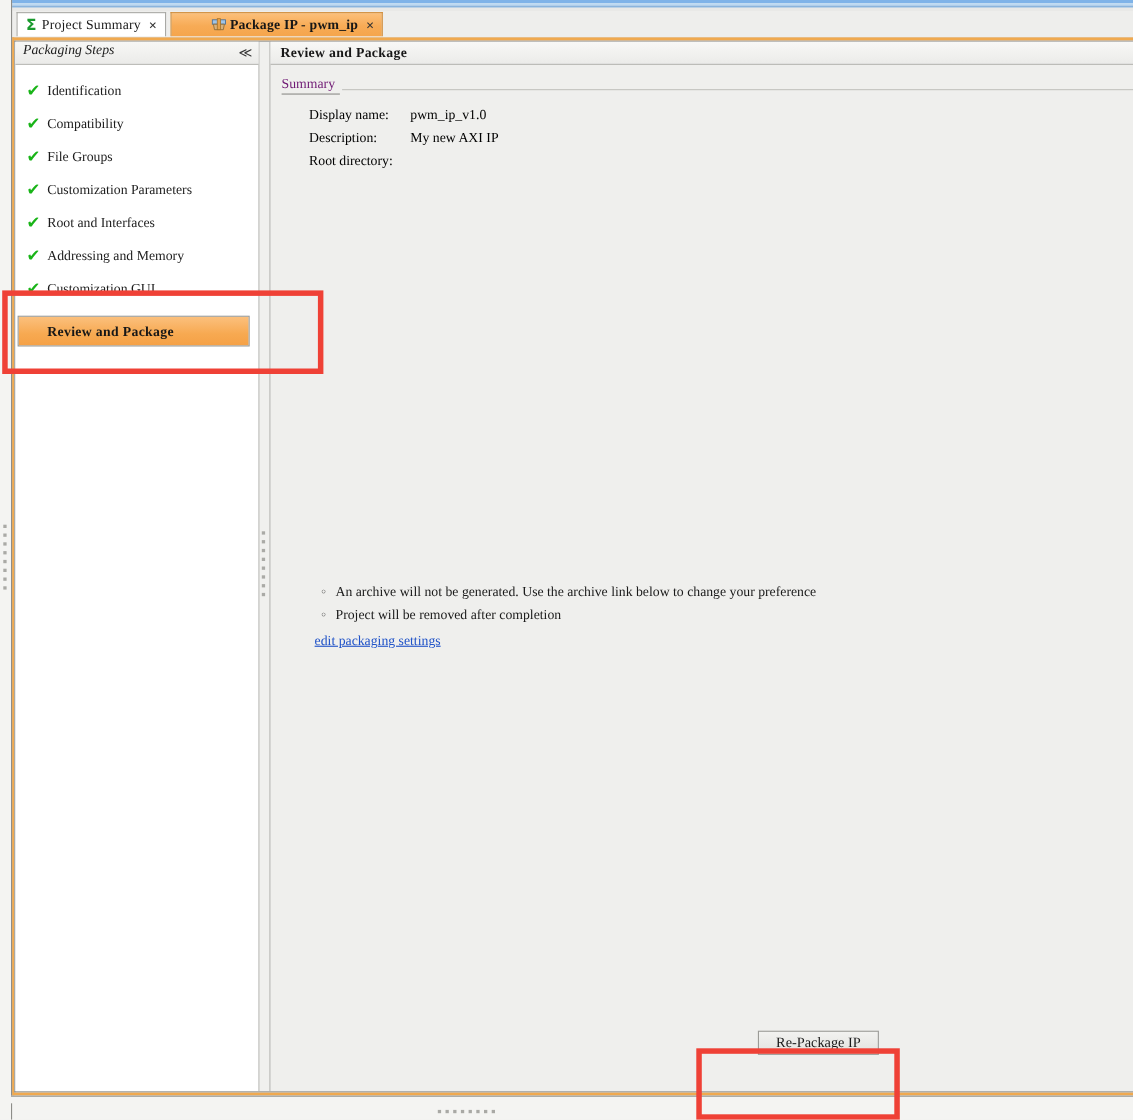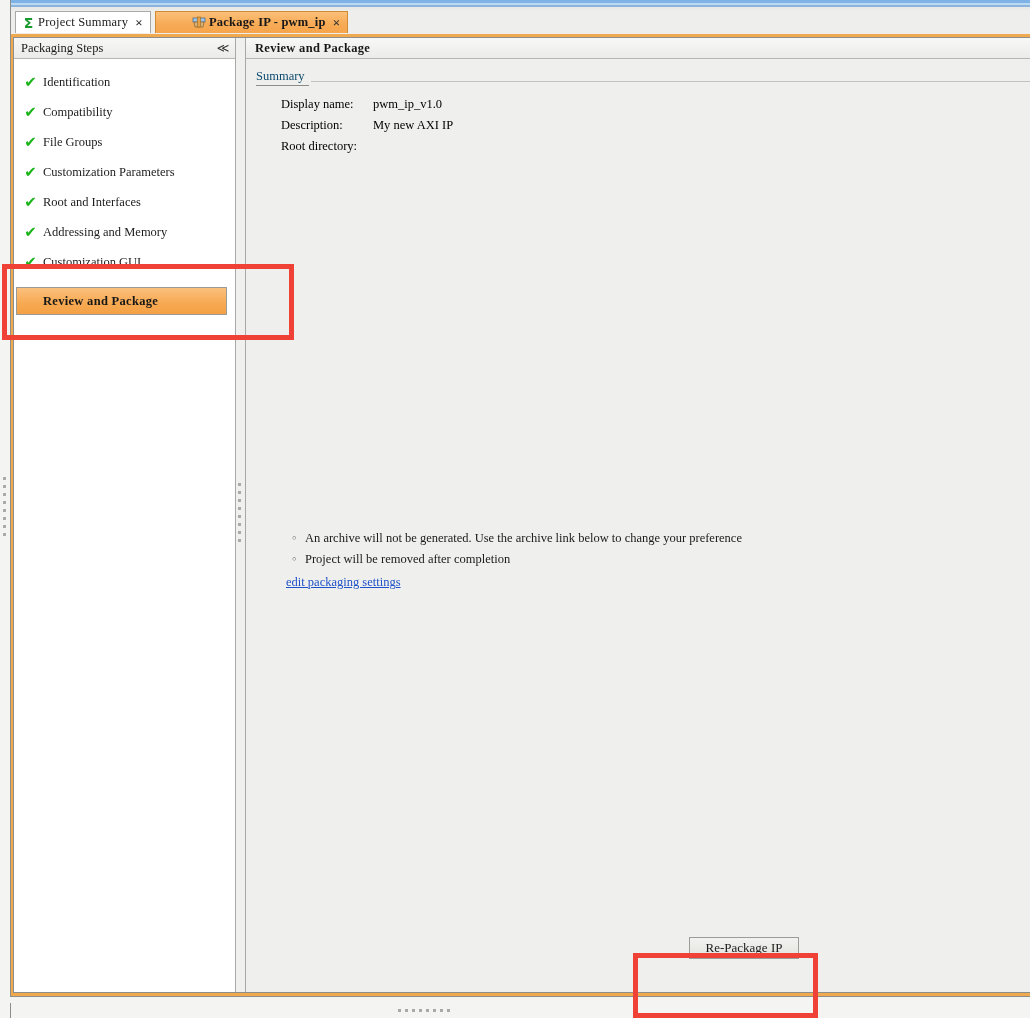--- a/index.html
+++ b/index.html
@@ -103,23 +103,23 @@
     width: 222px; bottom: 0;
     background: #ffffff;
     border-right: 1px solid #a8a8a4;
     box-sizing: border-box;
   }
   .sidebar-header {
     position: relative;
     height: 20px;
     background: linear-gradient(180deg,#f7f7f5 0%, #ebebe9 100%);
     border-bottom: 1px solid #b6b6b2;
-    display: flex; align-items: center;
+    display: flex; align-items: flex-start;
     padding-left: 7px;
-    font-size: 12.5px; color: #1a1a1a;
+    font-size: 12.5px; color: #1a1a1a; font-style: italic;
   }
   .collapse-btn {
     position: absolute; right: 4px; top: 2px;
     width: 16px; height: 15px;
     display: flex; align-items: center; justify-content: center;
     color: #333; font-size: 12px; cursor: pointer;
     font-family: "DejaVu Sans", sans-serif;
   }
   .steps { position: relative; padding-top: 8px; }
   .step {
@@ -177,21 +177,21 @@
     height: 20px;
     background: linear-gradient(180deg,#f8f8f6 0%, #ebebe9 100%);
     border-bottom: 1px solid #b6b6b2;
     display: flex; align-items: center;
     padding-left: 9px;
     font-size: 12.5px; font-weight: bold; color: #171717;
     letter-spacing: .3px;
   }
   .section-head {
     margin: 10px 0 0 10px;
-    font-size: 12.5px; color: #0c4a6e;
+    font-size: 12.5px; color: #701a75;
     display: flex; align-items: center;
   }
   .section-head .sh-text { padding-right: 4px; }
   .section-head .sh-rule {
     flex: 1; height: 1px; background: #c2c2be;
     margin-left: 2px; margin-top: 7px;
   }
   .section-head .sh-underline {
     border-bottom: 1px solid #8c8c88;
     padding-bottom: 1px;

